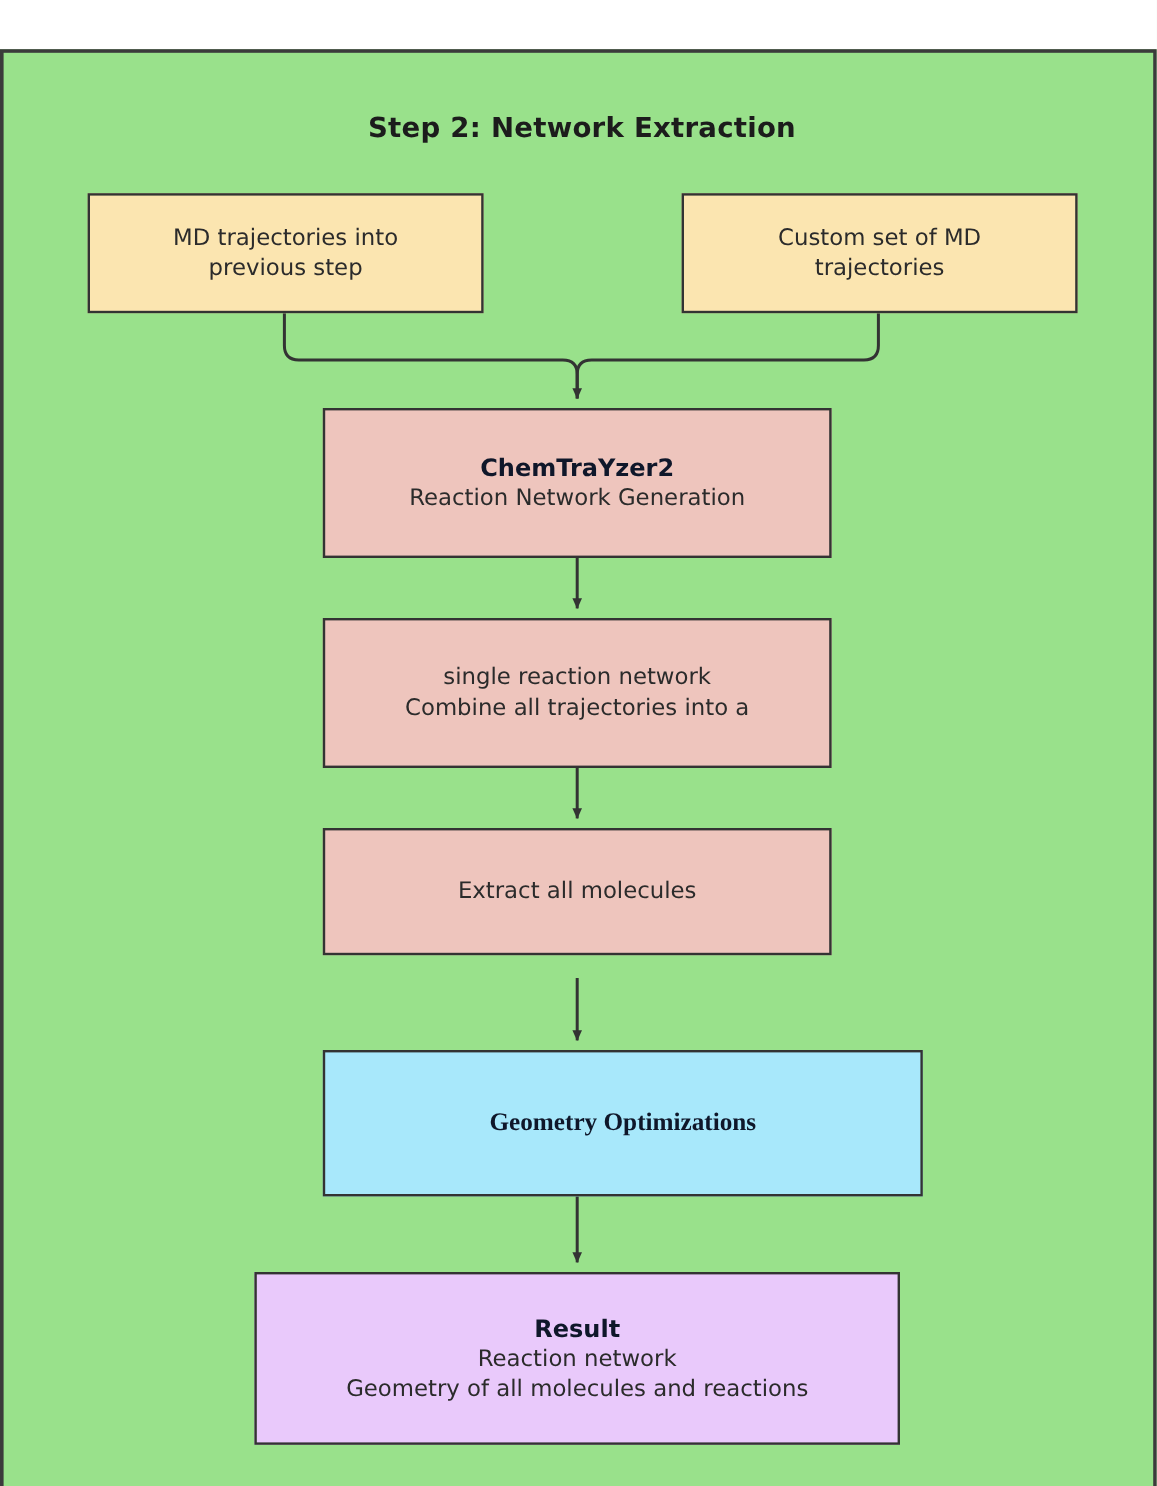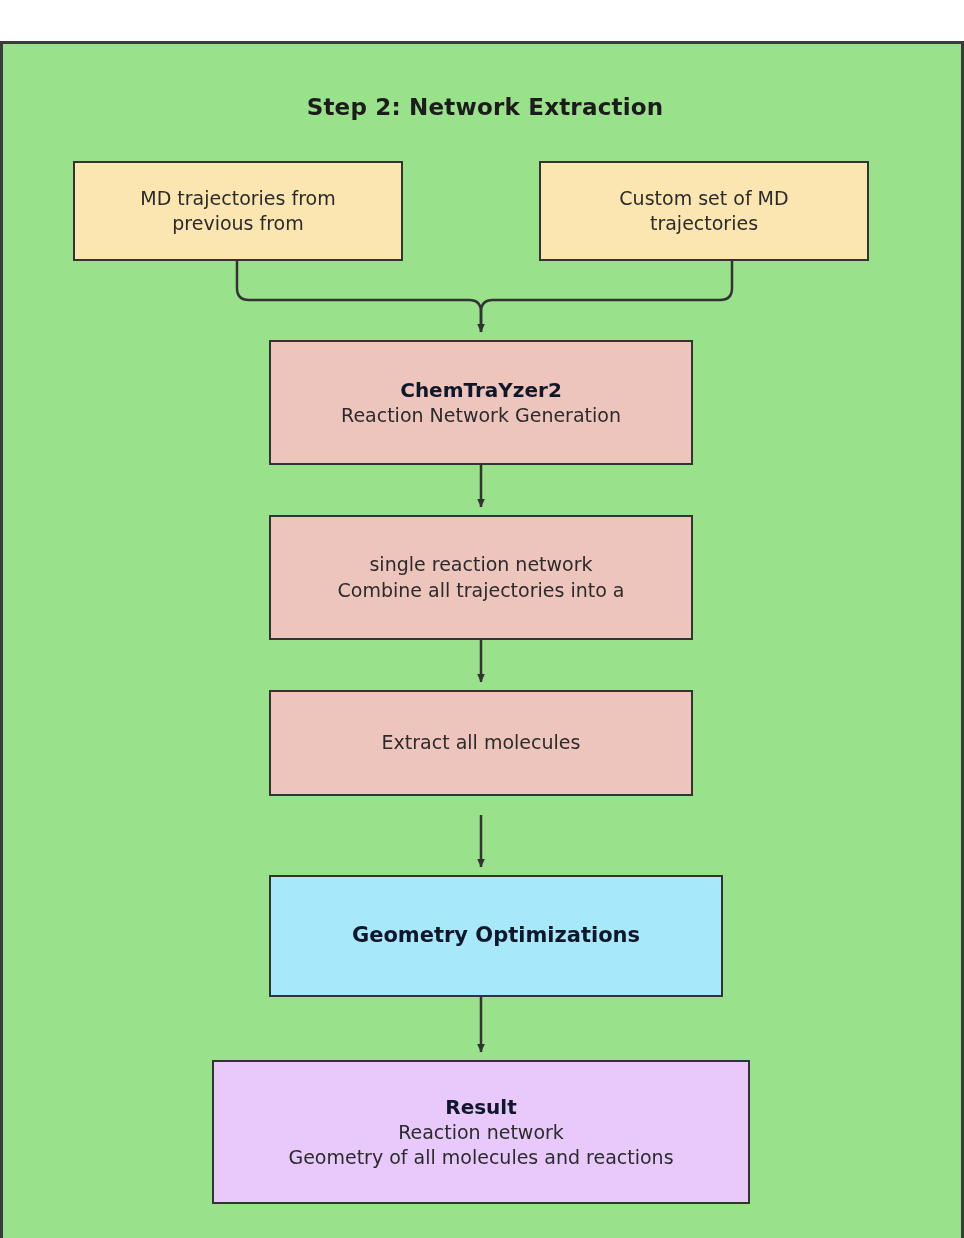--- a/index.html
+++ b/index.html
@@ -56,25 +56,25 @@
     font-weight: bold;
     color: #0f172a;
   }
   .node .small {
     font-size: 15px;
     margin-top: 20px;
   }
 
   
   #node-md-prev      { left: 70px;  top: 117px;  width: 330px; height: 100px; background: #fbe5b0; font-size: 19px; }
-  #node-md-custom    { left: 536px; top: 117px;  width: 330px; height: 100px; background: #fbe5b0; font-size: 19px; }
+  #node-md-custom    { left: 565px; top: 117px;  width: 330px; height: 100px; background: #fbe5b0; font-size: 19px; }
   #node-ctz2         { left: 266px; top: 296px;  width: 424px; height: 125px; background: #eec5bd; font-size: 19px; }
   #node-combine      { left: 266px; top: 471px;  width: 424px; height: 125px; background: #eec5bd; font-size: 19px; }
   #node-extract      { left: 266px; top: 646px;  width: 424px; height: 106px; background: #eec5bd; font-size: 19px; }
-  #node-geomopt      { left: 266px; top: 831px;  width: 454px; height: 122px; background: #a8e8fb; font-size: 20px; }
+  #node-geomopt      { left: 266px; top: 831px;  width: 500px; height: 122px; background: #a8e8fb; font-size: 20px; font-family: Liberation Serif, serif; }
   #node-result       { left: 209px; top: 1016px; width: 538px; height: 144px; background: #e9c9fb; font-size: 19px; }
   #node-ctz2 .ln.bold    { font-size: 20px; }
   #node-geomopt .ln.bold { font-size: 21px; }
   #node-result .ln.bold  { font-size: 20px; }
 </style>
 </head>
 <body>
 
 <div id="canvas">
 
@@ -94,22 +94,22 @@
     <path d="M478,596 L478,638" fill="none" stroke="#333333" stroke-width="2.5" marker-end="url(#arrowhead)"></path>
 
     <path d="M478,771 L478,823" fill="none" stroke="#333333" stroke-width="2.5" marker-end="url(#arrowhead)"></path>
 
     <path d="M478,953 L478,1008" fill="none" stroke="#333333" stroke-width="2.5" marker-end="url(#arrowhead)"></path>
   </svg>
 
   <div class="title">Step 2: Network Extraction</div>
 
   <div class="node" id="node-md-prev">
-    <span class="ln">MD trajectories from</span>
-    <span class="ln">previous from</span>
+    <span class="ln">MD trajectories into</span>
+    <span class="ln">previous step</span>
   </div>
 
   <div class="node" id="node-md-custom">
     <span class="ln">Custom set of MD</span>
     <span class="ln">trajectories</span>
   </div>
 
   <div class="node" id="node-ctz2">
     <span class="ln bold">ChemTraYzer2</span>
     <span class="ln">Reaction Network Generation</span>

